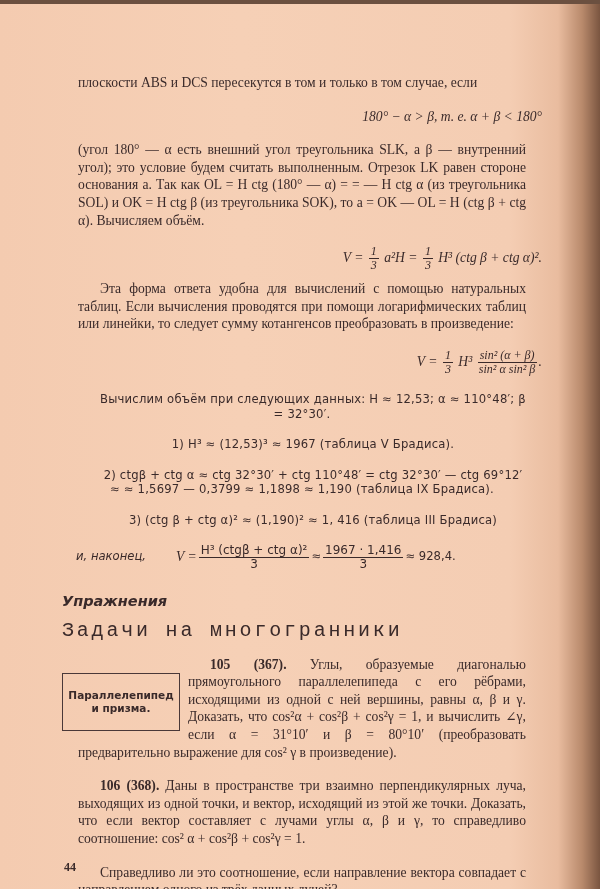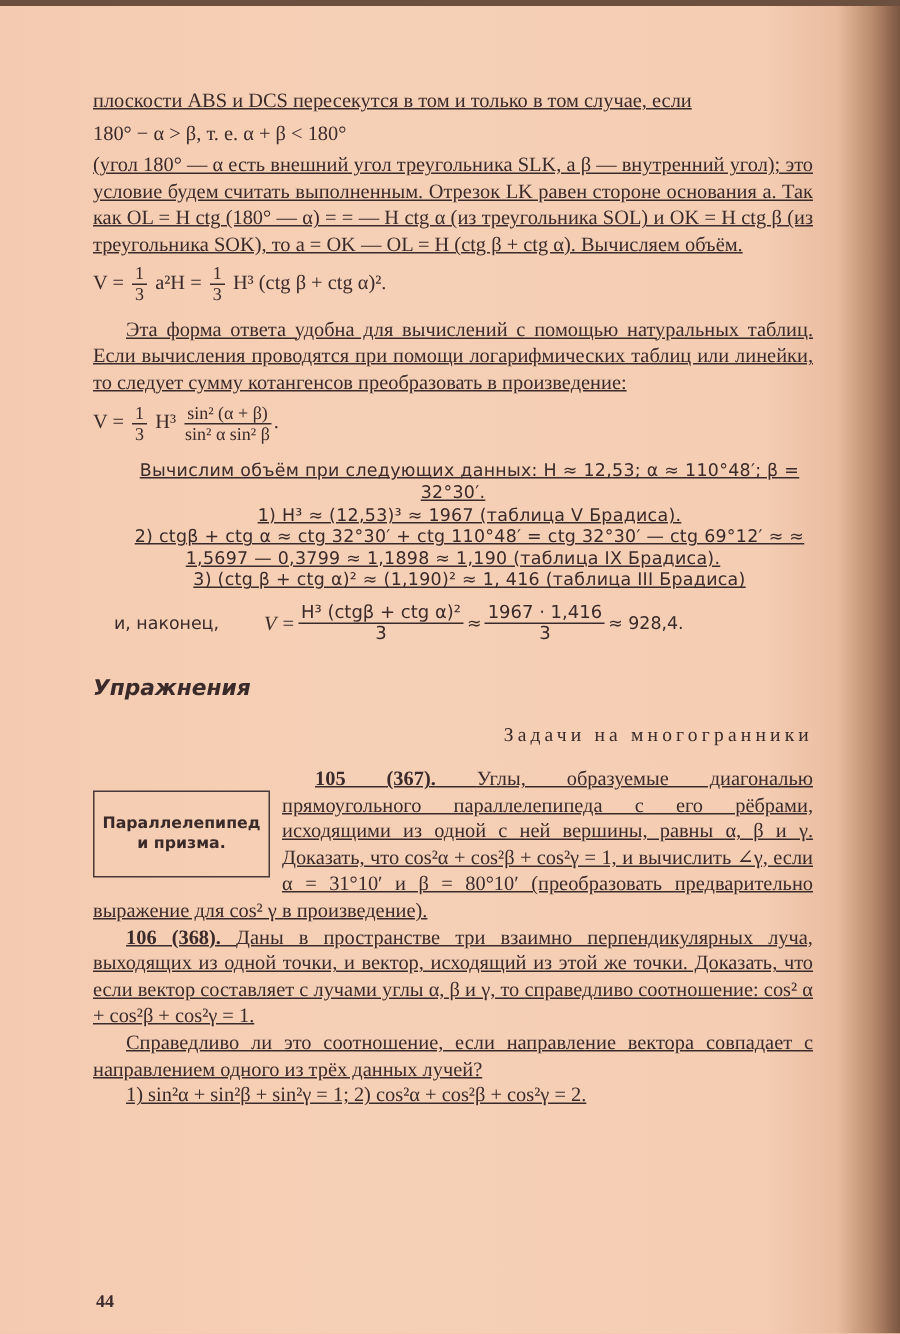--- a/index.html
+++ b/index.html
@@ -9,37 +9,37 @@
     font-family: "Liberation Serif", "DejaVu Serif", serif;
     color: #3a2a2a;
     position: relative;
   }
   .page {
     position: absolute; left: 0; top: 0; width: 600px; height: 889px;
     background: linear-gradient(90deg, #f4cbb0 0%, #f6d0b6 40%, #f4cdb3 85%, #e9bc9f 93%, #b98a6c 97%, #7a5540 100%);
   }
   .topedge { position: absolute; left: 0; top: 0; width: 600px; height: 4px; background: #6b5040; }
   .content { position: absolute; left: 62px; top: 58px; width: 480px; font-size: 13.6px; line-height: 17.6px; }
-  p { margin: 0; text-align: justify; text-decoration: underline; }
+  p { margin: 16px; text-align: justify; }
   .indent { text-indent: 22px; }
-  .formula { text-align: left; margin: 4px 0; }
+  .formula { text-align: right; margin: 4px 0; font-style: italic; }
   .frac { display: inline-flex; flex-direction: column; align-items: center; vertical-align: middle; font-size: 12px; line-height: 13px; margin: 0 2px; }
   .frac .num { border-bottom: 1px solid #3a2a2a; padding: 0 2px; }
   .small { font-size: 11.6px; line-height: 14.6px; font-family: "DejaVu Sans", sans-serif; letter-spacing: 0.2px; }
   .small p { text-align: center; }
   .bold { font-weight: bold; }
   .heading-italic { text-align: left; font-style: italic; font-weight: bold; font-family: "DejaVu Sans", sans-serif; font-size: 14.5px; margin-top: 22px; }
-  .heading-spaced { text-align: right; font-family: Liberation Serif, serif; font-size: 13px; letter-spacing: 2.8px; margin-top: 12px; margin-bottom: 12px; }
+  .heading-spaced { text-align: left; font-family: Liberation Mono, monospace; font-size: 20px; letter-spacing: 2.8px; margin-top: 12px; margin-bottom: 12px; }
   .boxed {
     float: left; width: 112px; border: 1.5px solid #4a3838; margin: 17px 8px 2px 0;
     font-family: "DejaVu Sans", sans-serif; font-size: 10.5px; font-weight: bold; line-height: 13px;
     text-align: center; padding: 15px 2px;
   }
   .final-row { display: flex; align-items: center; margin: 8px 0 4px 0; font-family: "DejaVu Sans", sans-serif; font-size: 11.6px; }
-  .final-row .lbl { width: 100px; padding-left: 14px; }
+  .final-row .lbl { width: 100px; padding-left: 14px; font-style: italic; }
   .pagenum { position: absolute; left: 64px; top: 860px; font-size: 12px; font-weight: bold; font-family: Liberation Serif, serif; }
 </style>
 </head>
 <body>
 
 <div class="page"></div>
 <div class="topedge"></div>
 
 <div class="content">
   <p>плоскости ABS и DCS пересекутся в том и только в том случае, если</p>

